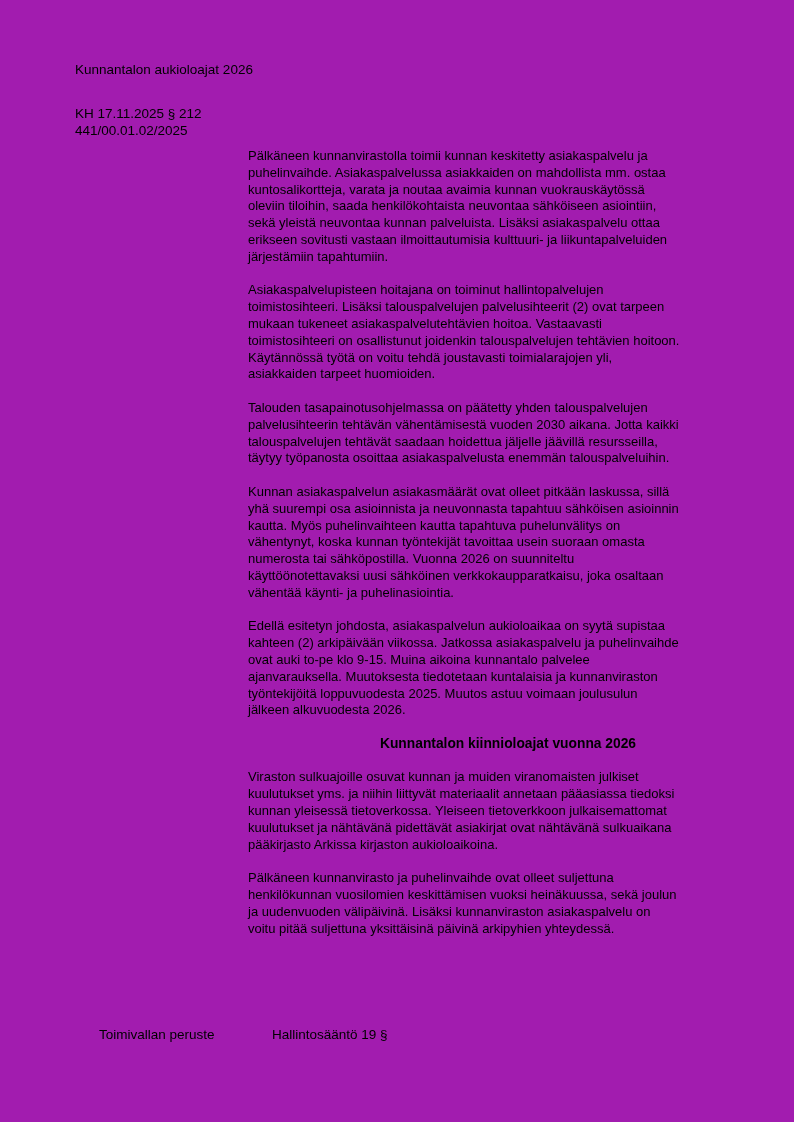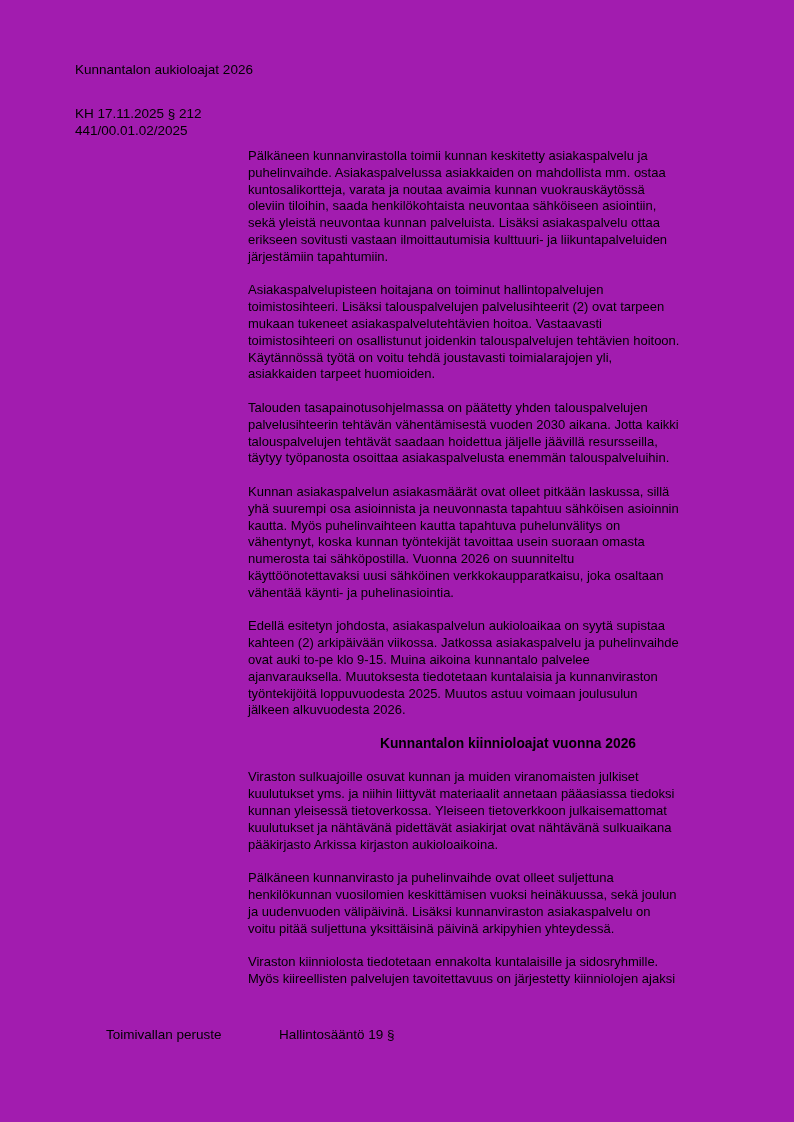--- a/index.html
+++ b/index.html
@@ -47,21 +47,21 @@
   }
   .subheading {
     margin: 0 0 16.8px 0;
     font-size: 13.8px;
     font-weight: bold;
     white-space: pre;
     text-align: center;
   }
   .doc-footer {
     position: absolute;
-    left: 91px;
+    left: 84px;
     top: 1010px;
     white-space: pre;
   }
   .footer-label {
     display: inline-block;
     width: 173px;
   }
 </style>
 </head>
 <body>
@@ -112,21 +112,19 @@
 
     <p class="para">Viraston sulkuajoille osuvat kunnan ja muiden viranomaisten julkiset
 kuulutukset yms. ja niihin liittyvät materiaalit annetaan pääasiassa tiedoksi
 kunnan yleisessä tietoverkossa. Yleiseen tietoverkkoon julkaisemattomat
 kuulutukset ja nähtävänä pidettävät asiakirjat ovat nähtävänä sulkuaikana
 pääkirjasto Arkissa kirjaston aukioloaikoina.</p>
     <p class="para">Pälkäneen kunnanvirasto ja puhelinvaihde ovat olleet suljettuna
 henkilökunnan vuosilomien keskittämisen vuoksi heinäkuussa, sekä joulun
 ja uudenvuoden välipäivinä. Lisäksi kunnanviraston asiakaspalvelu on
 voitu pitää suljettuna yksittäisinä päivinä arkipyhien yhteydessä.</p>
-    <p class="para">Viraston kiinniolosta tiedotetaan ennakolta kuntalaisille ja sidosryhmille.
-Myös kiireellisten palvelujen tavoitettavuus on järjestetty kiinniolojen ajaksi</p>
   </div>
 
   <div class="doc-footer">
     <span class="footer-label">Toimivallan peruste</span><span class="footer-value">Hallintosääntö 19 §</span>
   </div>
 
 </div>
 
 </body></html>

